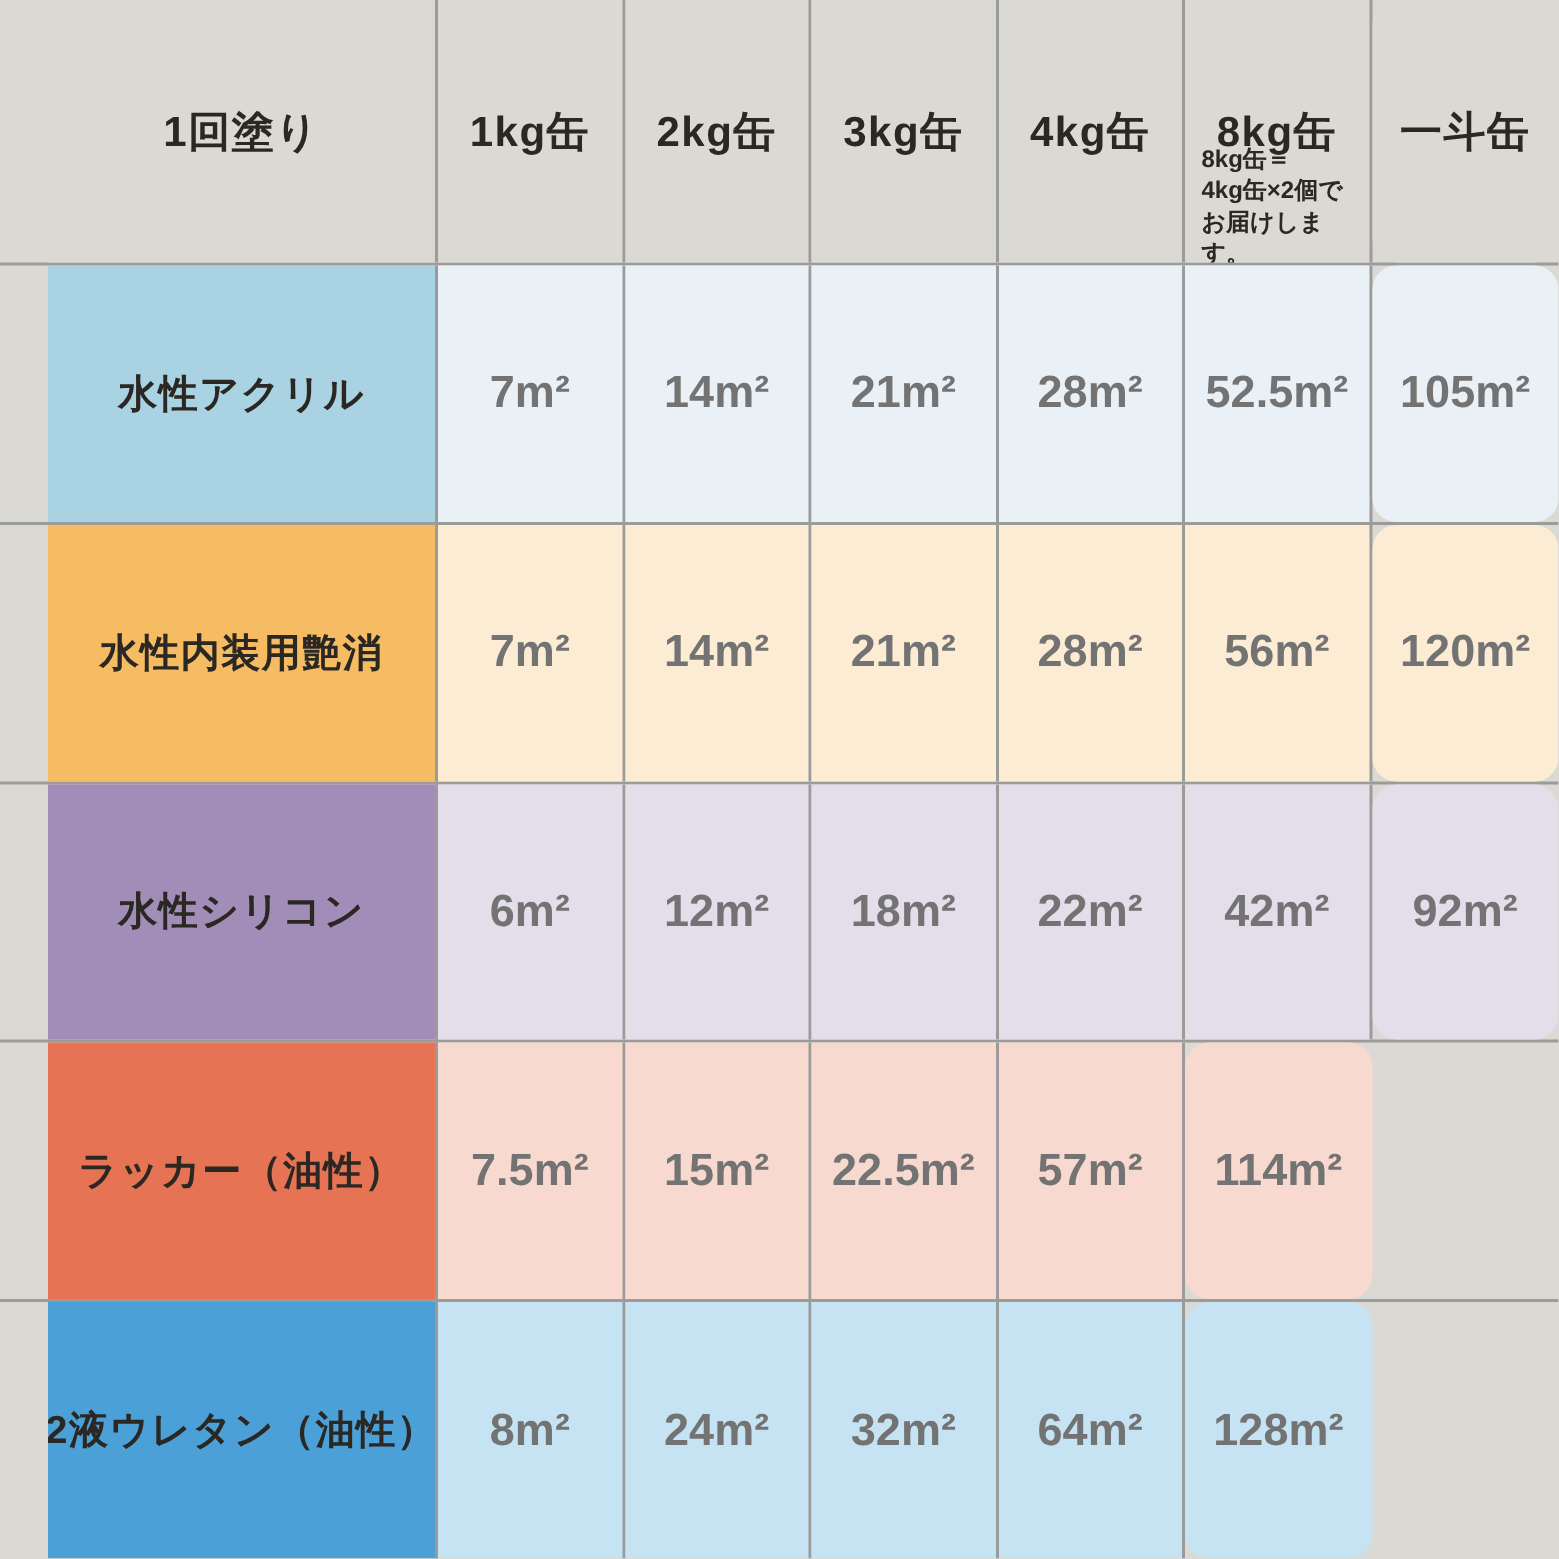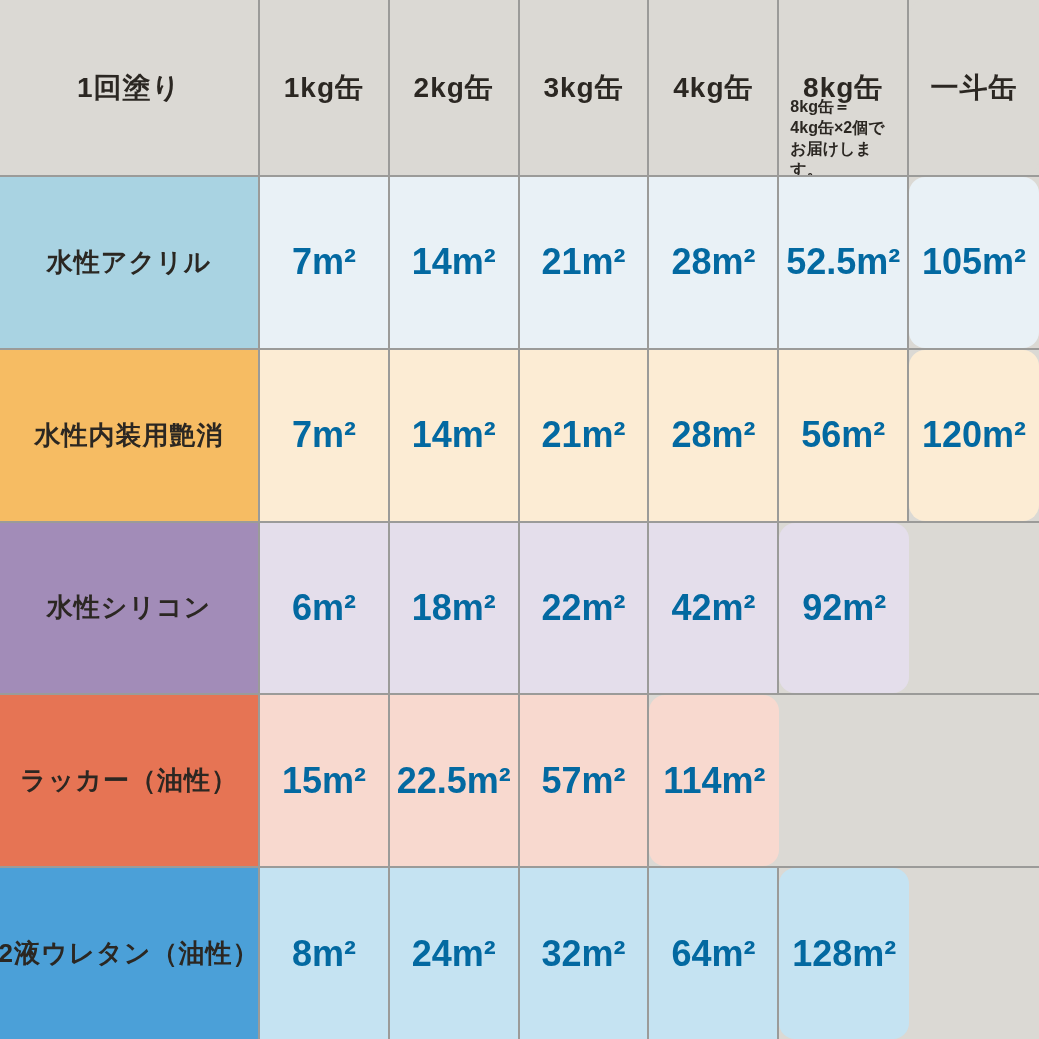--- a/index.html
+++ b/index.html
@@ -15,20 +15,21 @@
     grid-template-rows: 175px repeat(5, 1fr);
     width: 1039px;
     height: 1039px;
     background: var(--header-bg, #dbd9d4);
     box-sizing: border-box;
   }
   .row {
     display: grid;
     grid-template-columns: 260px repeat(6, 1fr);
     box-sizing: border-box;
+    padding-left: 32px;
   }
   .data-row { border-top: 2px solid var(--grid-color, #9b9b99); }
   .cell {
     position: relative;
     display: flex;
     align-items: center;
     justify-content: center;
     border-right: 2px solid var(--grid-color, #9b9b99);
     box-sizing: border-box;
     overflow: hidden;
@@ -45,22 +46,22 @@
     background: var(--label-bg);
     font-weight: bold;
     font-size: 26px;
     color: #2b2722;
     white-space: nowrap;
     letter-spacing: 1px;
   }
   .value-cell {
     background: var(--cell-bg);
     font-weight: bold;
-    font-size: 36px;
-    color: #0369a1;
+    font-size: 30px;
+    color: #737373;
   }
   .note {
     position: absolute;
     top: 96px;
     left: 11px;
     right: 4px;
     text-align: left;
     font-size: 16px;
     font-weight: bold;
     line-height: 1.32;
@@ -152,38 +153,44 @@
   </div>
 
   <div class="row data-row" style="--label-bg: #a28cb8; --cell-bg: #e4deeb;">
     <div class="cell label-cell">
       <span>水性シリコン</span>
     </div>
     <div class="cell value-cell">
         <span>6m²</span>
       </div>
     <div class="cell value-cell">
+        <span>12m²</span>
+      </div>
+    <div class="cell value-cell">
         <span>18m²</span>
       </div>
     <div class="cell value-cell">
         <span>22m²</span>
       </div>
     <div class="cell value-cell">
         <span>42m²</span>
       </div>
     <div class="cell value-cell">
         <span>92m²</span>
       </div>
   </div>
 
   <div class="row data-row" style="--label-bg: #e67454; --cell-bg: #f8d9cf;">
     <div class="cell label-cell">
       <span>ラッカー（油性）</span>
     </div>
     <div class="cell value-cell">
+        <span>7.5m²</span>
+      </div>
+    <div class="cell value-cell">
         <span>15m²</span>
       </div>
     <div class="cell value-cell">
         <span>22.5m²</span>
       </div>
     <div class="cell value-cell">
         <span>57m²</span>
       </div>
     <div class="cell value-cell">
         <span>114m²</span>

